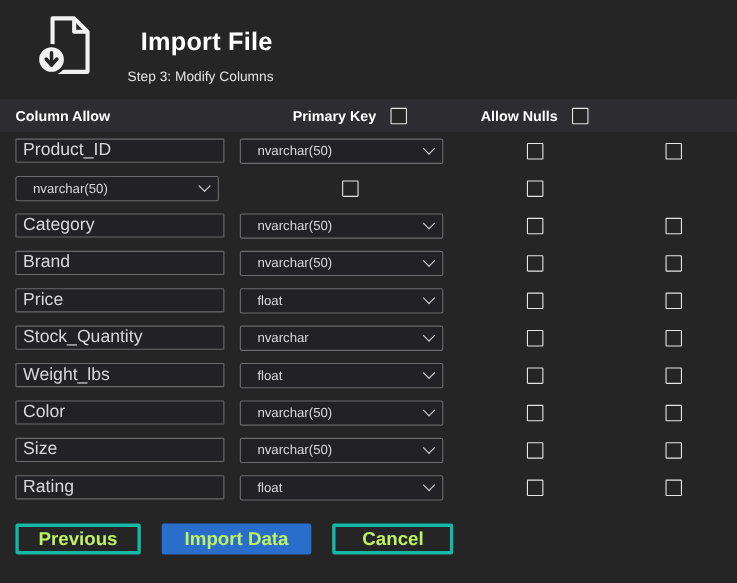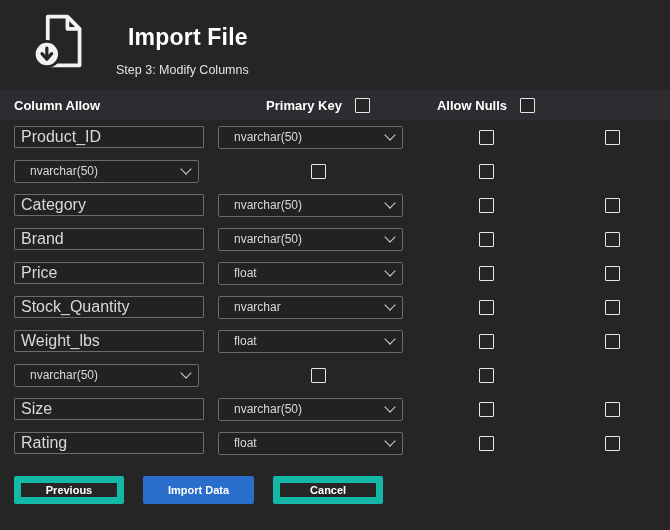--- a/index.html
+++ b/index.html
@@ -68,23 +68,23 @@
     border: 1.4px solid #e6e6e6; background: #252526;
     display: inline-block; cursor: pointer; border-radius: 1px;
   }
 
   
   .footer {
     display: flex; gap: 19px; margin: 16px 0 0 14px;
   }
   .btn {
     min-width: 110px; height: 28px;
-    background: #252526; color: #ffffff;
-    border: 7px solid #14b8a6; border-radius: 2px;
-    font-size: 11px; font-weight: bold;
+    background: #252526; color: #bef264;
+    border: 3px solid #14b8a6; border-radius: 2px;
+    font-size: 17px; font-weight: bold;
     font-family: "Liberation Sans", "DejaVu Sans", sans-serif;
     padding: 0 18px; cursor: pointer;
   }
   .btn.primary {
     background: #2a6ecb; border-color: #2a6ecb;
   }
 </style>
 </head>
 <body>
 
@@ -236,20 +236,23 @@
       <div class="cell-center">
         <span class="checkbox"></span>
       </div>
       <div class="cell-center">
         <span class="checkbox"></span>
       </div>
     </div>
 
     <div class="grid-row trow">
       <div>
+        <input class="name-input" type="text" value="Color" style="">
+      </div>
+      <div>
         <div class="dropdown">
           <span class="dd-text">nvarchar(50)</span>
           <span class="chev"></span>
         </div>
       </div>
       <div class="cell-center">
         <span class="checkbox"></span>
       </div>
       <div class="cell-center">
         <span class="checkbox"></span>

